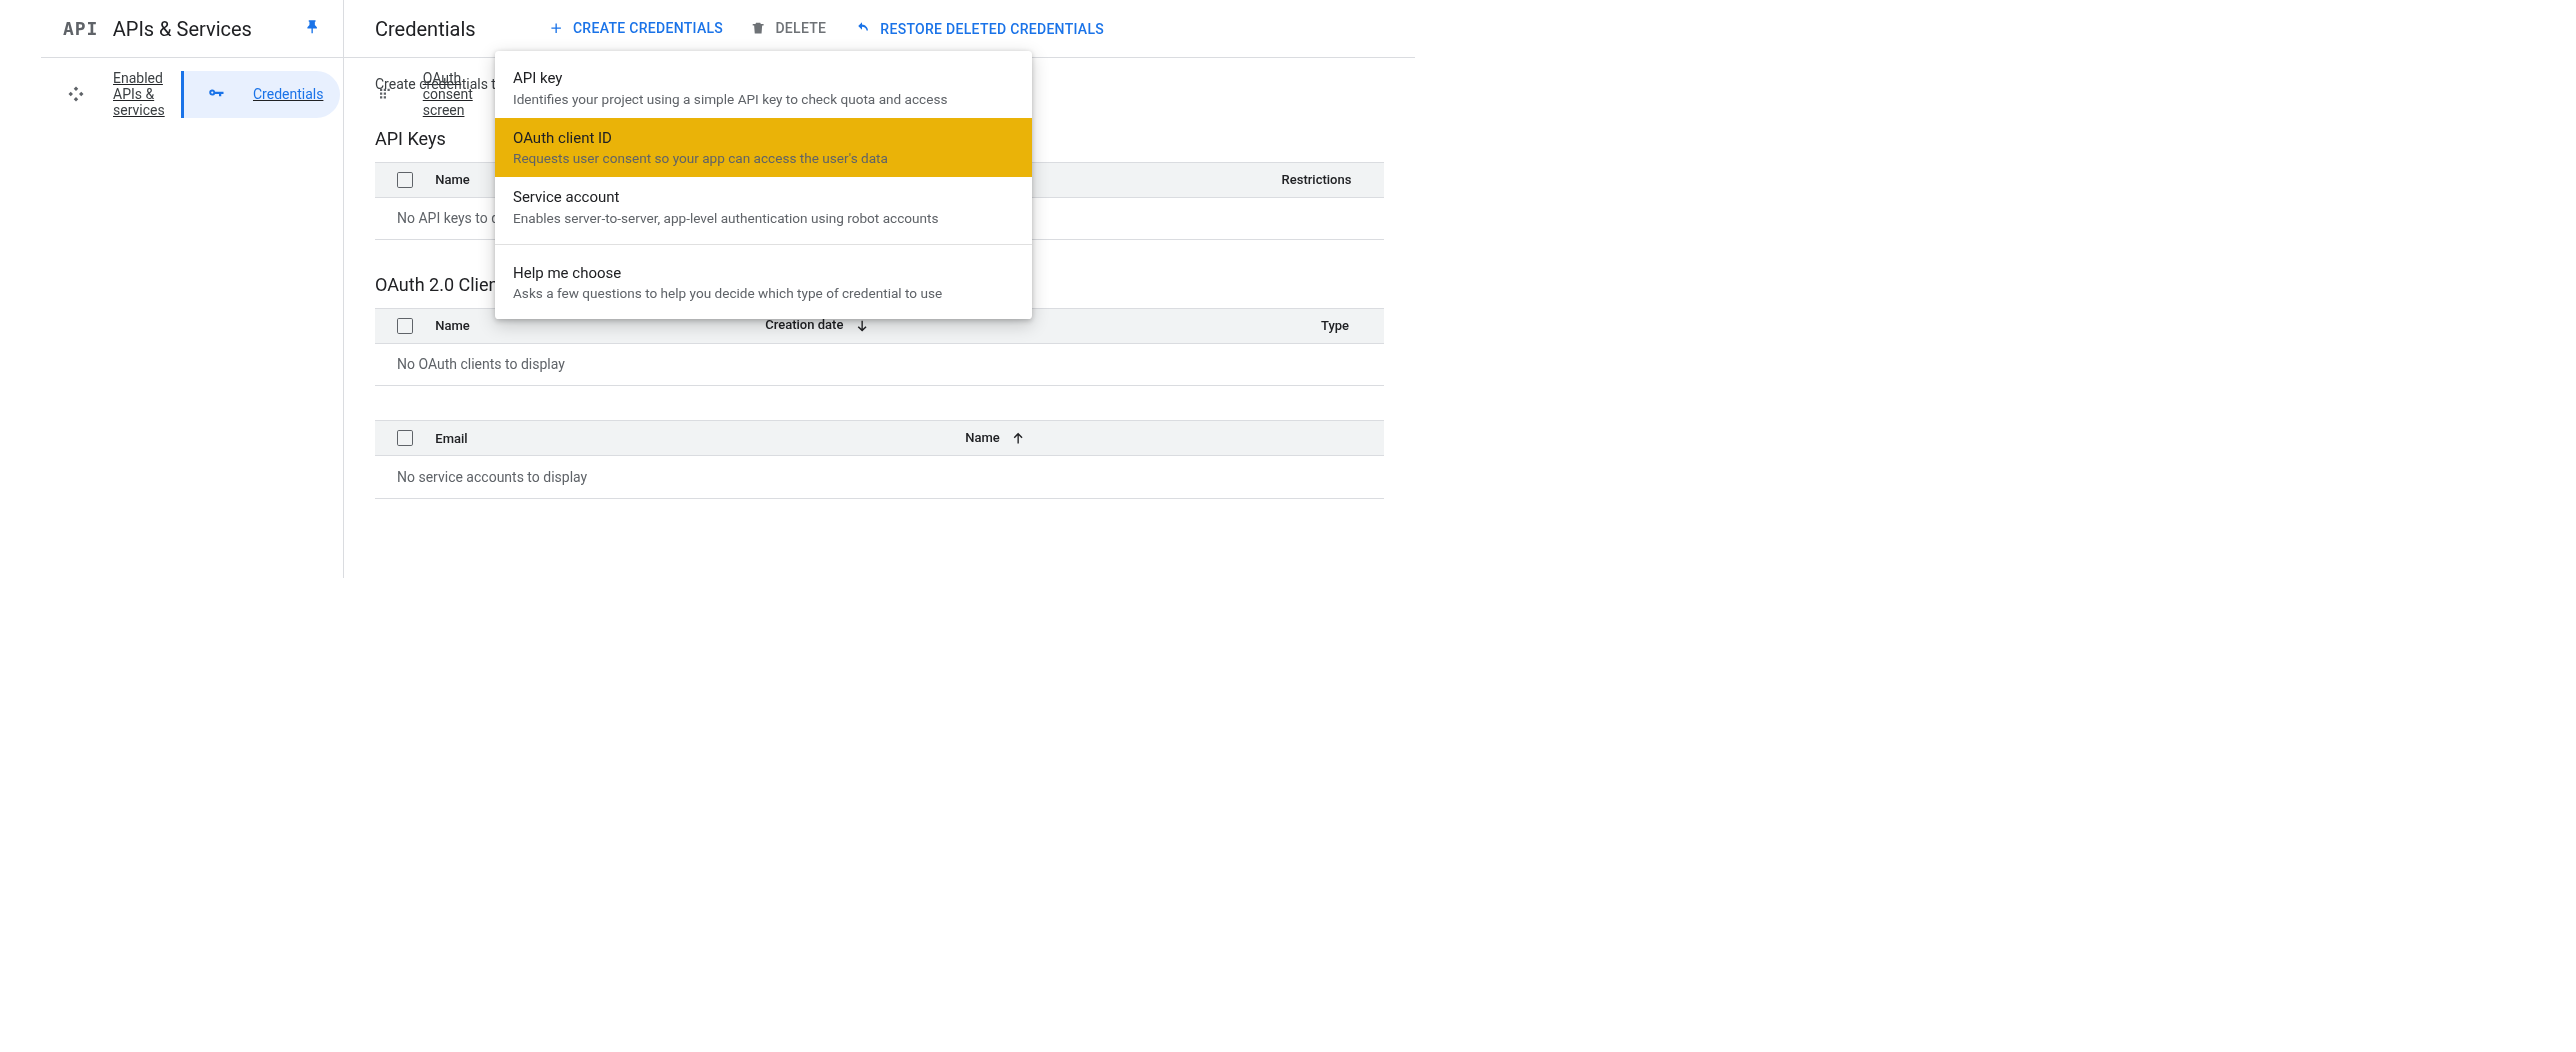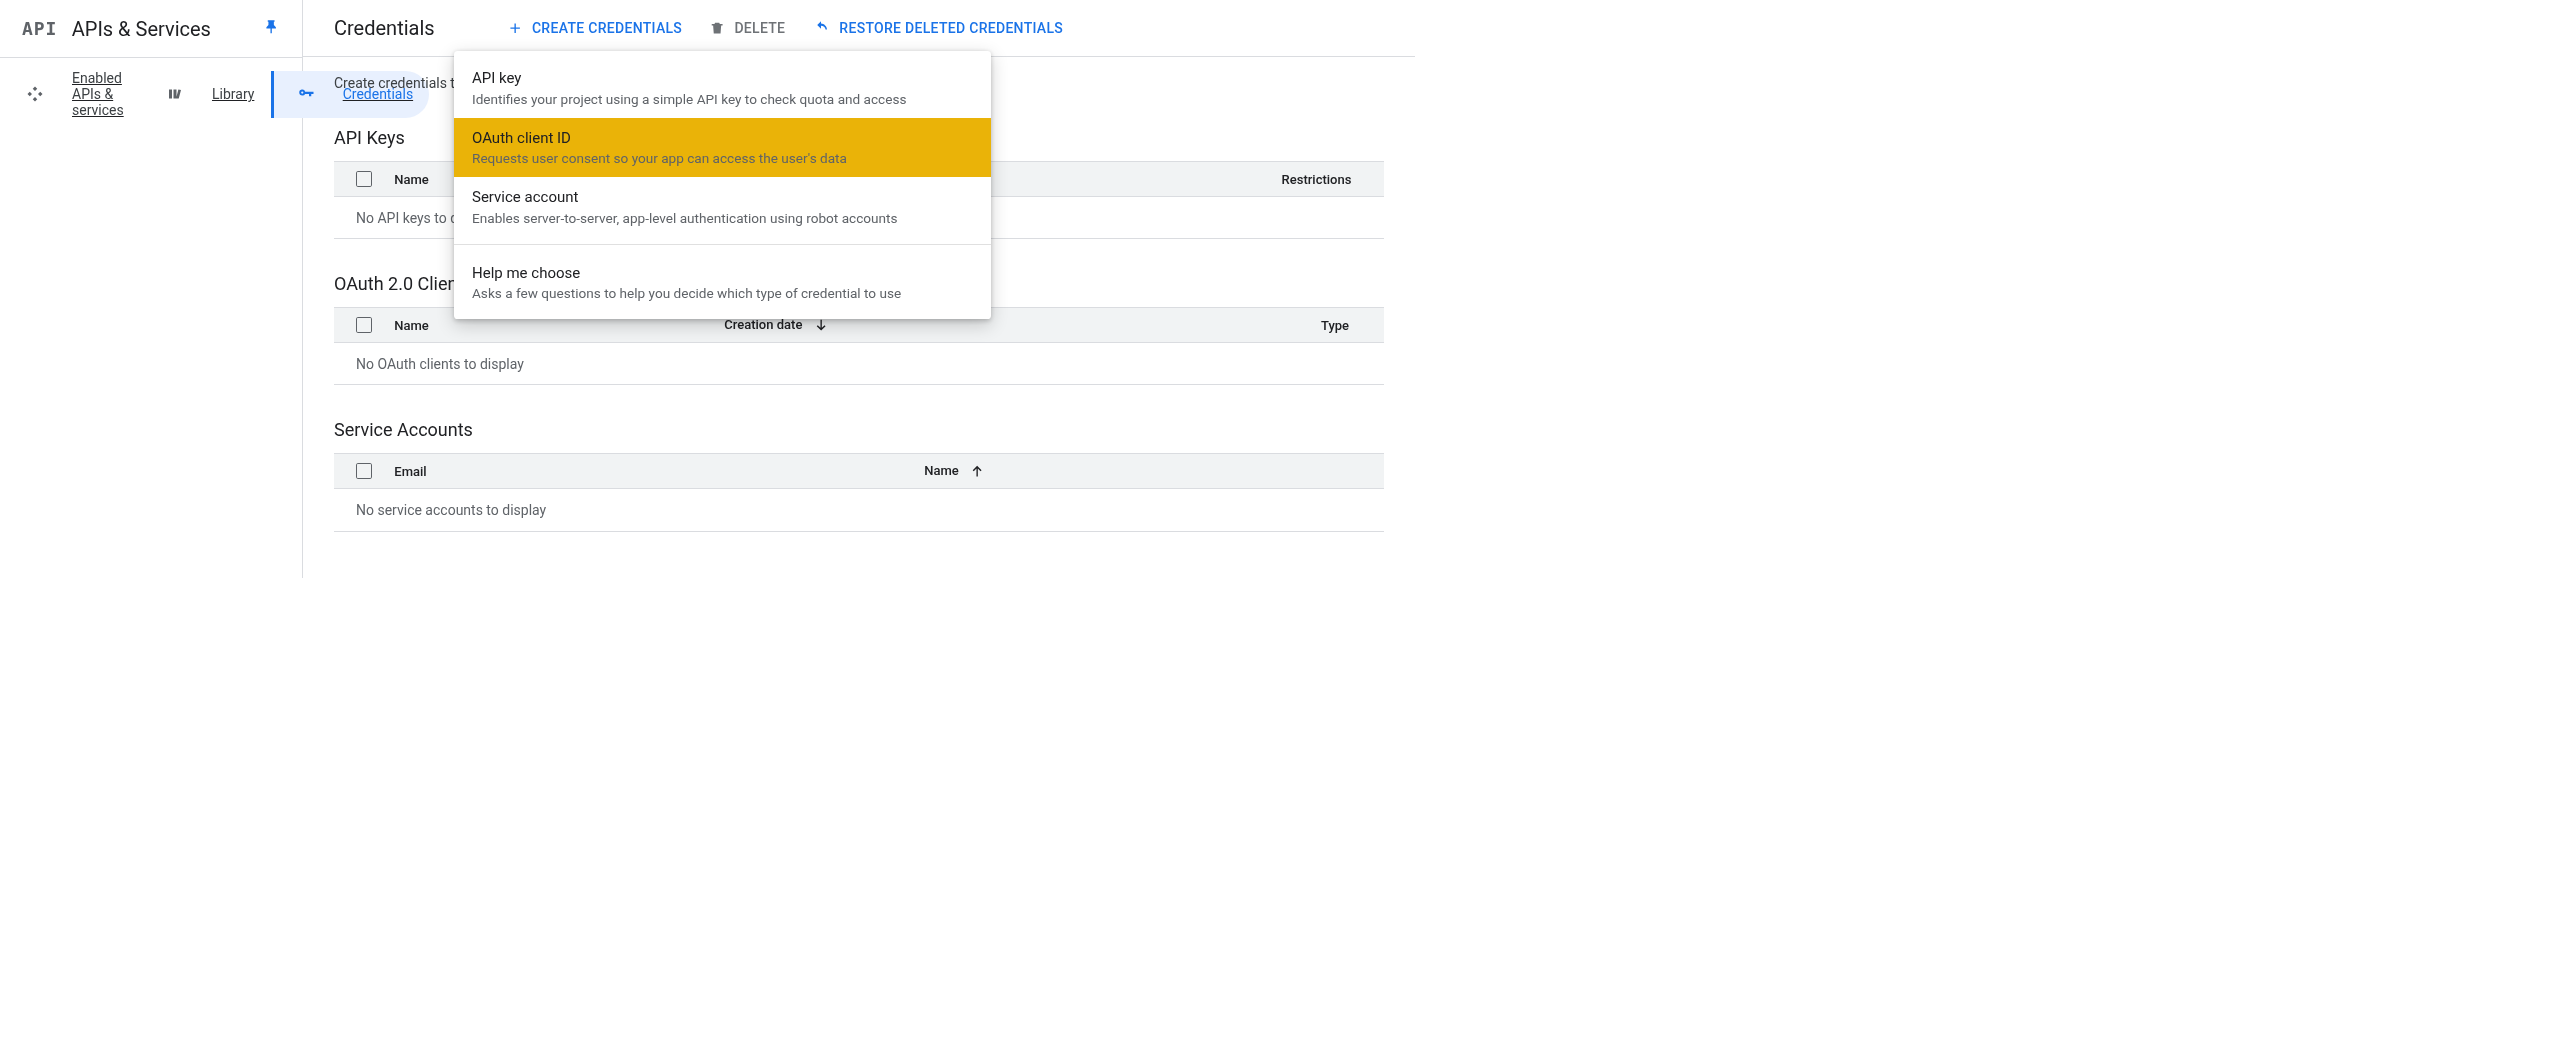--- a/index.html
+++ b/index.html
@@ -12,20 +12,21 @@
     height: 578px;
     overflow: hidden;
   }
   .layout { display: flex; height: 100%; }
   
   .sidebar {
     width: 303px;
     border-right: 0.9px solid #dadce0;
     display: flex;
     flex-direction: column;
+    margin-left: 41px;
   }
   .sidebar-header {
     display: flex;
     align-items: center;
     height: 58px;
     padding: 0 16.3px 0 22px;
     border-bottom: 0.9px solid #dadce0;
     gap: 14.5px;
   }
   .api-logo {
@@ -213,28 +214,20 @@
       </span>
     </div>
     <div class="nav">
       <div class="nav-item">
         <span class="icon">
           <svg width="18" height="18" viewBox="0 0 24 24" fill="currentColor">
               <path d="M12 2l3 3-3 3-3-3 3-3zm7 7l3 3-3 3-3-3 3-3zM5 9l3 3-3 3-3-3 3-3zm7 7l3 3-3 3-3-3 3-3z"></path>
             </svg>
         </span>
         <span>Enabled APIs &amp; services</span>
-      </div>
-      <div class="nav-item">
-        <span class="icon">
-          <svg width="18" height="18" viewBox="0 0 24 24" fill="currentColor">
-              <path d="M4 6h4v12H4zm6 0h4v12h-4zm6.5 0L20 6.5 17 18l-3.5-.5L16.5 6z"></path>
-            </svg>
-        </span>
-        <span>Library</span>
       </div>
       <div class="nav-item active">
         <span class="icon">
           <svg width="18" height="18" viewBox="0 0 24 24" fill="currentColor">
               <path d="M7 14a4 4 0 1 1 3.87-5H22v3h-3v3h-3v-3h-5.13A4 4 0 0 1 7 14zm0-2.5A1.5 1.5 0 1 0 7 8.5a1.5 1.5 0 0 0 0 3z"></path>
             </svg>
         </span>
         <span>Credentials</span>
       </div>
       <div class="nav-item">
@@ -302,21 +295,20 @@
                   <path d="M11 4h2v12l4-4 1.5 1.5L12 20l-6.5-6.5L7 12l4 4z"></path>
                 </svg>
             </span>
           </div>
           <div class="col-type">Type</div>
         </div>
         <div class="empty-row">No OAuth clients to display</div>
       </div>
 
       <div class="section block">
-        <div class="section-title">Service Accounts</div>
         <div class="table-header">
           <div class="checkbox"></div>
           <div class="col-email">Email</div>
           <div class="col-sname">
             <span>Name</span>
             <span class="sort-icon">
               <svg width="16.3" height="16.3" viewBox="0 0 24 24" fill="currentColor">
                   <path d="M13 20h-2V8l-4 4L5.5 10.5 12 4l6.5 6.5L17 12l-4-4z"></path>
                 </svg>
             </span>

